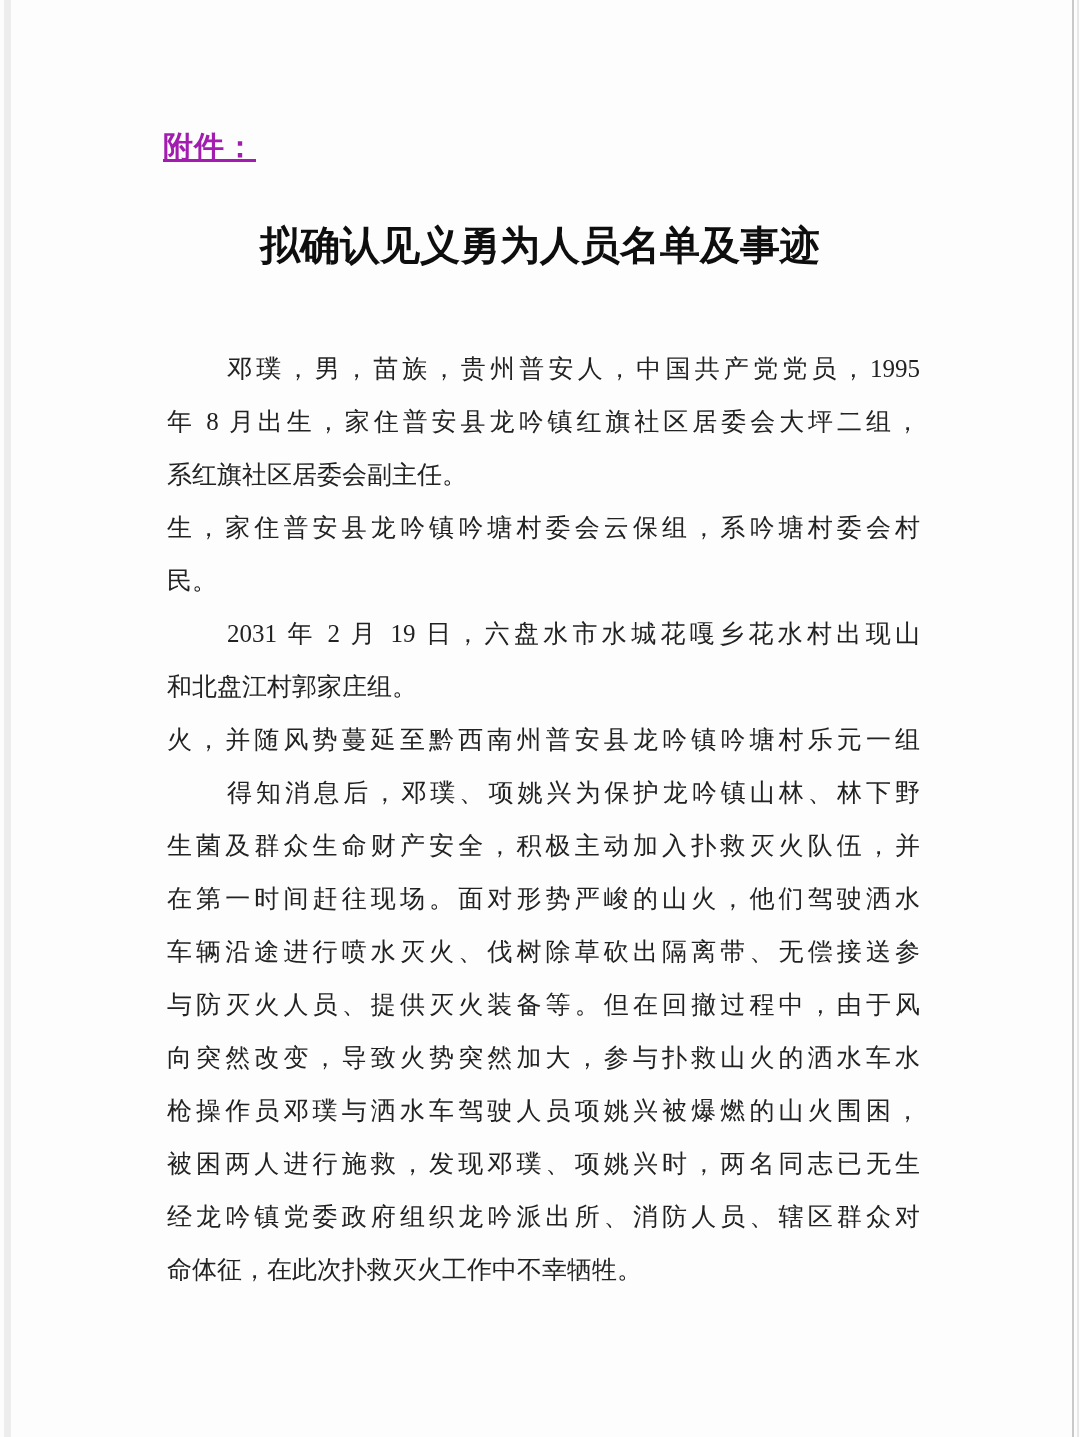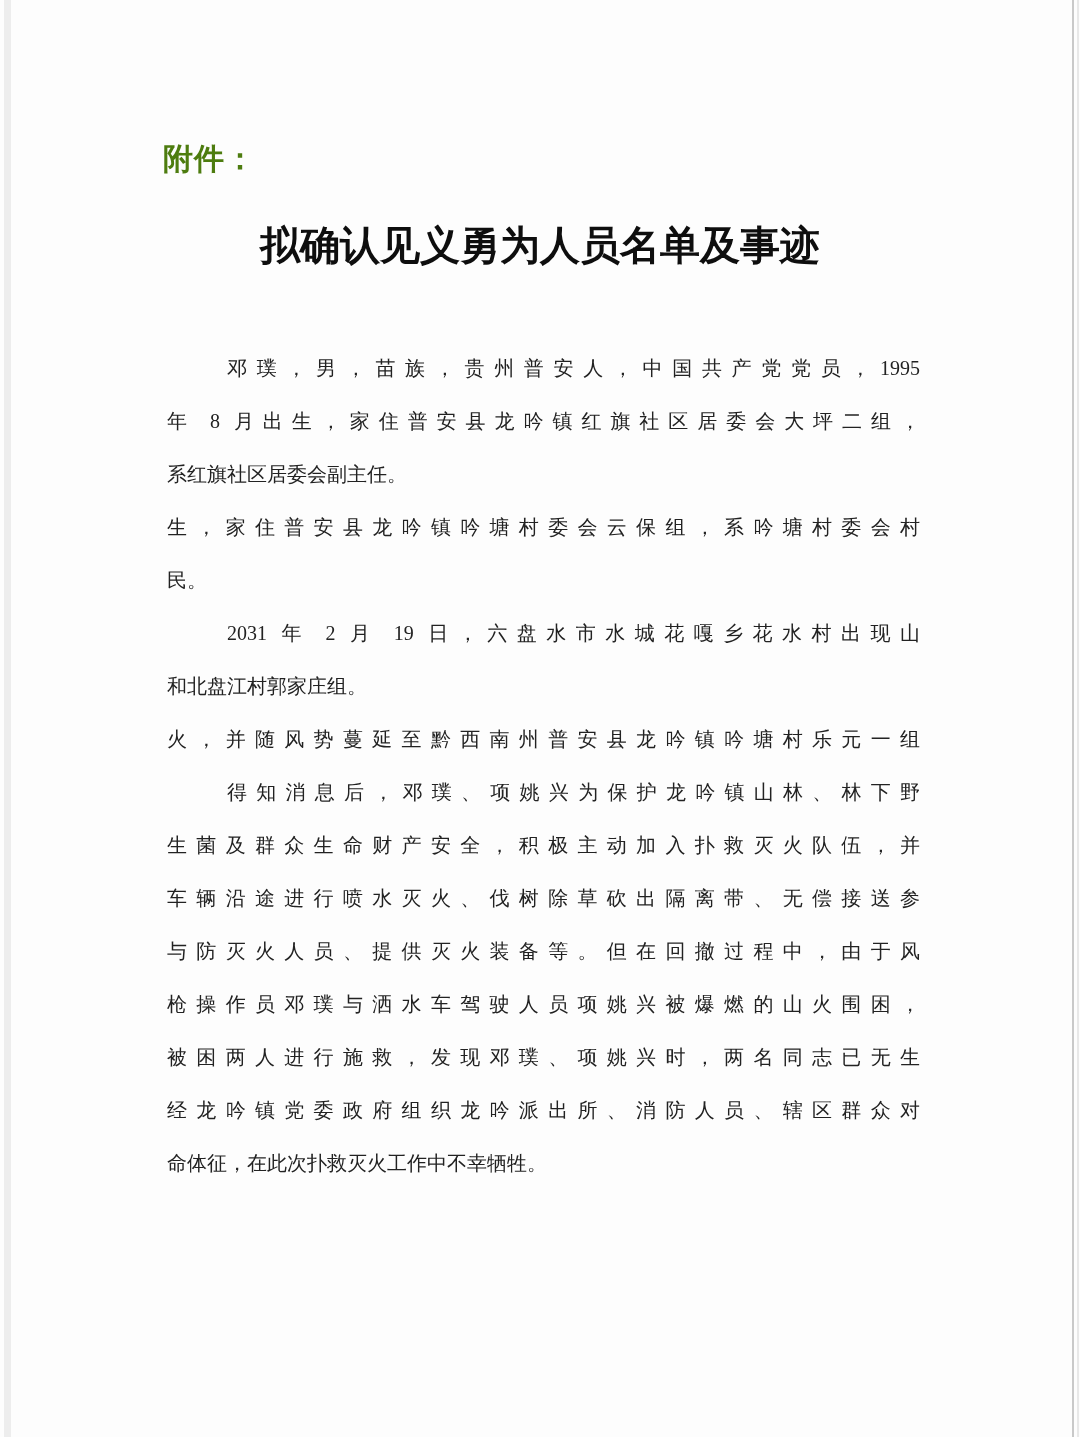--- a/index.html
+++ b/index.html
@@ -34,48 +34,49 @@
     position: absolute;
     left: 1077px;
     top: 0;
     width: 2px;
     height: 100%;
     background: #e8e8e8;
   }
   .attachment-label {
     position: absolute;
     left: 163px;
-    top: 140px;
+    top: 128px;
     font-family: "Liberation Sans", "DejaVu Sans", sans-serif;
     font-weight: 600;
     font-size: 30px;
     line-height: 38px;
-    color: #4d7c0f;
+    color: #a21caf;
     letter-spacing: 1px;
+    text-decoration: underline;
   }
   .doc-title {
     position: absolute;
     left: 0;
     top: 221px;
     width: 1080px;
     text-align: center;
     font-family: "Liberation Serif", "DejaVu Serif", serif;
     font-weight: bold;
     font-size: 40px;
     line-height: 50px;
     color: #0e0e0e;
     letter-spacing: 0;
   }
   .doc-body {
     position: absolute;
     left: 167px;
     top: 342px;
     width: 753px;
     font-family: "Liberation Serif", "DejaVu Serif", serif;
-    font-size: 20px;
+    font-size: 25px;
     line-height: 53px;
     color: #222222;
   }
   .para {
     margin: 0;
     padding: 0;
   }
   .line {
     text-align: justify;
     text-align-last: justify;
@@ -112,21 +113,23 @@
         <div class="line p-last">民。</div>
       </div>
       <div class="para">
         <div class="line p-first">2031 年 2 月 19 日，六盘水市水城花嘎乡花水村出现山</div>
         <div class="line p-last">和北盘江村郭家庄组。</div>
         <div class="line">火，并随风势蔓延至黔西南州普安县龙吟镇吟塘村乐元一组</div>
       </div>
       <div class="para">
         <div class="line p-first">得知消息后，邓璞、项姚兴为保护龙吟镇山林、林下野</div>
         <div class="line">生菌及群众生命财产安全，积极主动加入扑救灭火队伍，并</div>
+        <div class="line">在第一时间赶往现场。面对形势严峻的山火，他们驾驶洒水</div>
         <div class="line">车辆沿途进行喷水灭火、伐树除草砍出隔离带、无偿接送参</div>
         <div class="line">与防灭火人员、提供灭火装备等。但在回撤过程中，由于风</div>
+        <div class="line">向突然改变，导致火势突然加大，参与扑救山火的洒水车水</div>
         <div class="line">枪操作员邓璞与洒水车驾驶人员项姚兴被爆燃的山火围困，</div>
         <div class="line">被困两人进行施救，发现邓璞、项姚兴时，两名同志已无生</div>
         <div class="line">经龙吟镇党委政府组织龙吟派出所、消防人员、辖区群众对</div>
         <div class="line p-last">命体征，在此次扑救灭火工作中不幸牺牲。</div>
       </div>
     </div>
 </div>
 
 </body></html>

